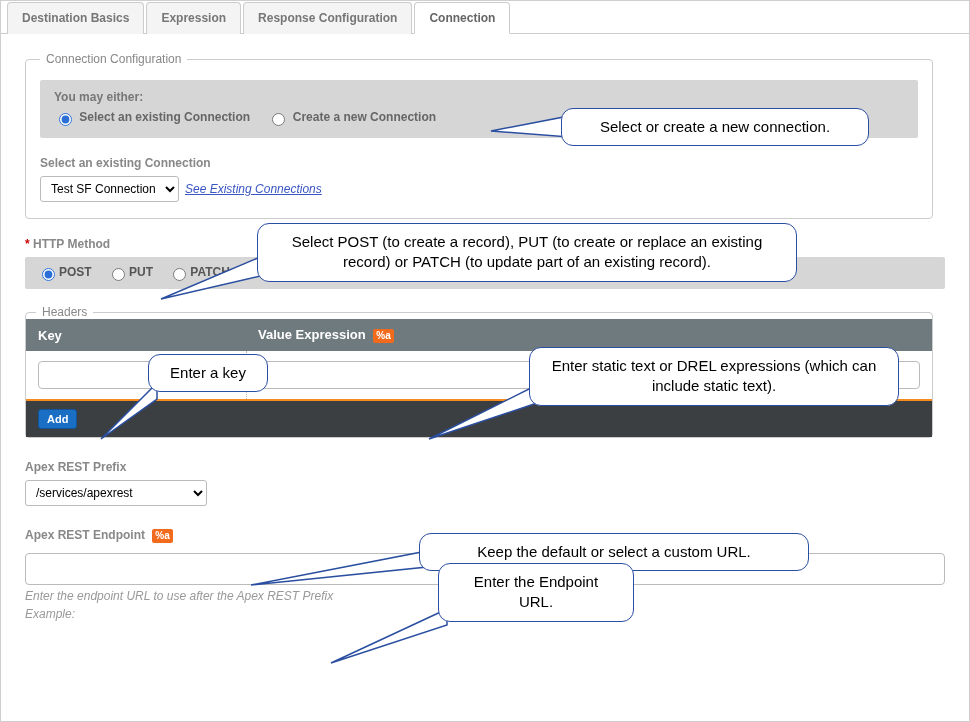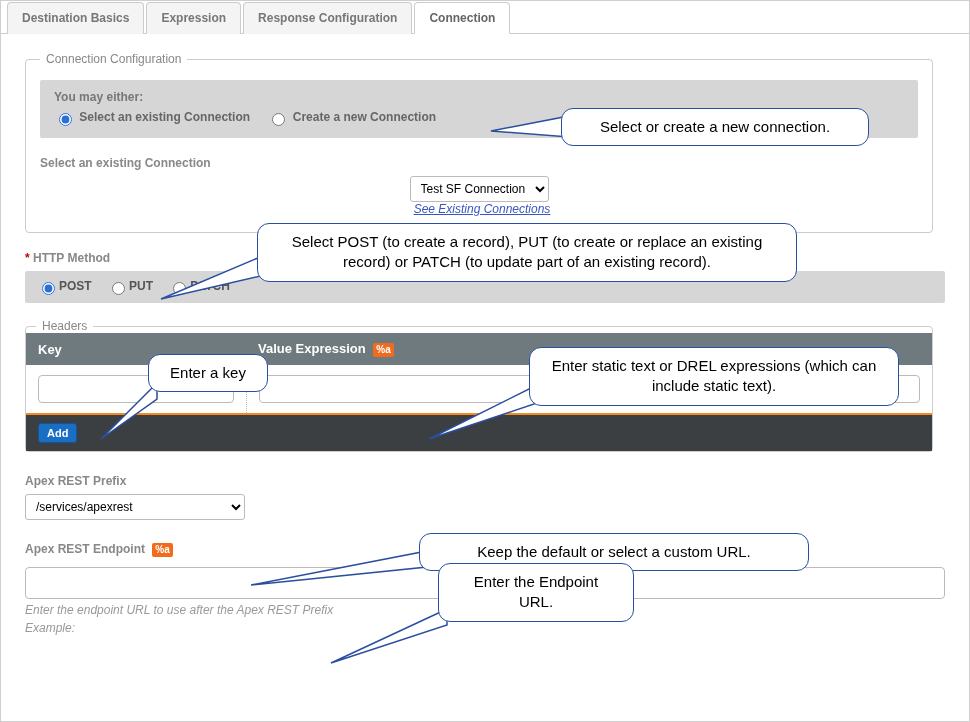--- a/index.html
+++ b/index.html
@@ -203,21 +203,21 @@
           <span>Select an existing Connection</span>
         </label>
         <label>
           <input type="radio" name="connmode" style="">
           <span>Create a new Connection</span>
         </label>
       </div>
     </div>
 
     <span class="label-bold">Select an existing Connection</span>
-    <div style="display:flex;align-items:center;flex-direction:column;">
+    <div style="display:flex;align-items:center;">
       <select>
         <option>Test SF Connection</option>
       </select>
       <a href="#" class="linktext">See Existing Connections</a>
     </div>
   </fieldset>
 
   
   <span class="label-bold req">HTTP Method</span>
   <div class="method-bar">
@@ -252,21 +252,21 @@
         </tr>
       </tbody>
     </table>
     <div class="addrow">
       <button class="addbtn">Add</button>
     </div>
   </fieldset>
 
   
   <span class="label-bold" style="margin-top:22px;">Apex REST Prefix</span>
-  <select style="width:220px;">
+  <select style="width:182px;">
     <option>/services/apexrest</option>
   </select>
 
   
   <span class="label-bold" style="margin-top:22px;">
     <span>Apex REST Endpoint</span>
     <span class="badge">%a</span>
   </span>
   <input type="text" class="wideinput" value="" style="">
   <div class="helper">Enter the endpoint URL to use after the Apex REST Prefix</div>

